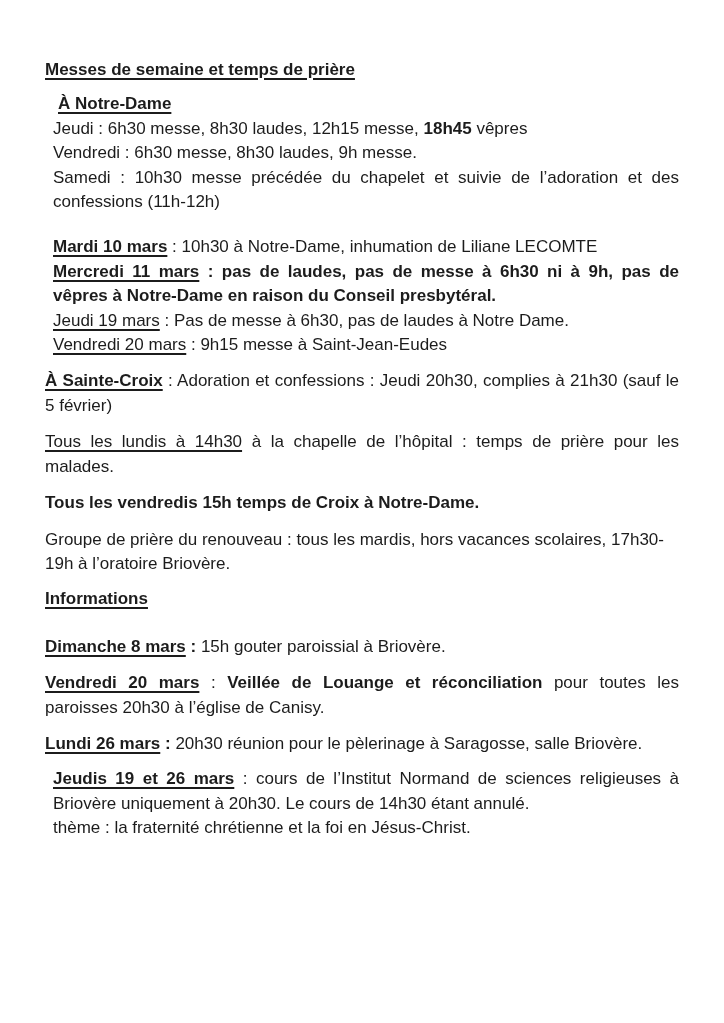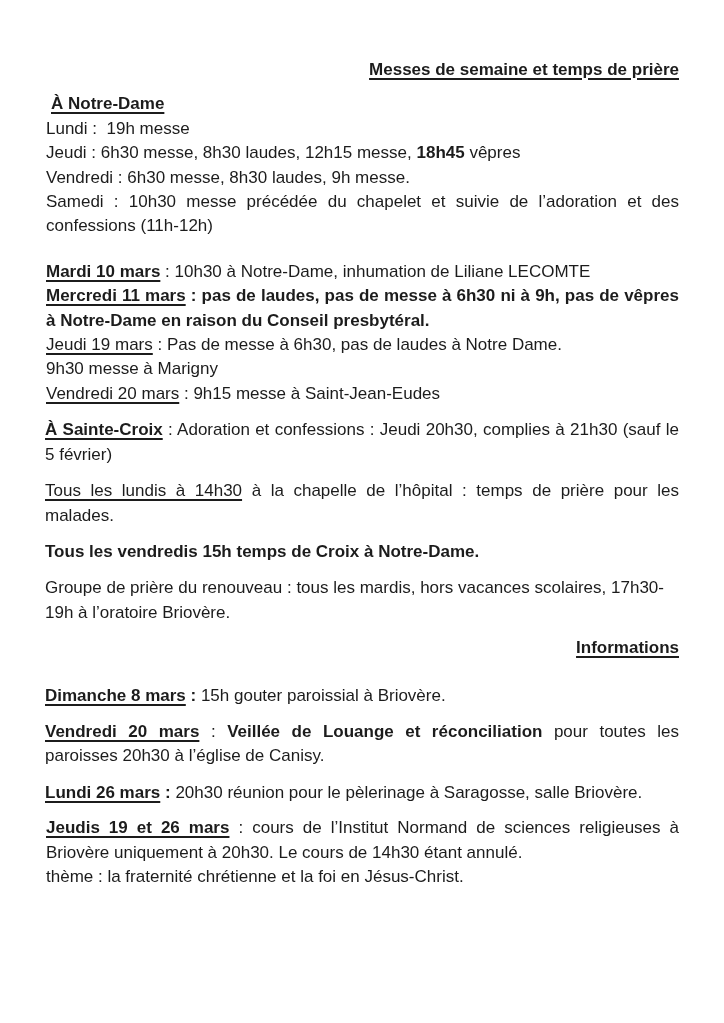--- a/index.html
+++ b/index.html
@@ -21,23 +21,23 @@
     height: 1023px;
     padding: 58px 45px 0 45px;
     background: #ffffff;
   }
   .line, .para {
     font-size: 17px;
     line-height: 24.4px;
     margin: 0;
   }
   .para { margin: 12px 0 11px 0; }
-  .block { margin: 0 0 11px 1px; }
+  .block { margin: 0 0 11px 8px; }
   .block-gap { margin-bottom: 21px; }
-  .center { text-align: right; }
+  .center { text-align: left; }
   .just {
     text-align: justify;
     text-align-last: left;
   }
   .b { font-weight: bold; }
   .u {
     text-decoration: underline;
     text-underline-offset: 3px;
     text-decoration-thickness: 1.5px;
   }
@@ -51,39 +51,37 @@
 <div class="page">
 
   <p class="para center title-para">
     <span class="b u">Messes de semaine et temps de prière</span>
   </p>
 
   <div class="block block-gap">
     <div class="line">
       <span class="b u pad-left">À Notre-Dame</span>
     </div>
-    <div class="line">Lundi :&nbsp; 19h messe</div>
     <div class="line">
       <span>Jeudi : 6h30 messe, 8h30 laudes, 12h15 messe, </span><span class="b">18h45</span><span> vêpres</span>
     </div>
     <div class="line">Vendredi : 6h30 messe, 8h30 laudes, 9h messe.</div>
     <div class="line just">Samedi : 10h30 messe précédée du chapelet et suivie de l’adoration et des confessions (11h-12h)</div>
   </div>
 
   <div class="block">
     <div class="line">
       <span class="b u">Mardi 10 mars</span><span> : 10h30 à Notre-Dame, inhumation de Liliane LECOMTE</span>
     </div>
     <div class="line just">
       <span class="b u">Mercredi 11 mars</span><span class="b"> : pas de laudes, pas de messe à 6h30 ni à 9h, pas de vêpres à Notre-Dame en raison du Conseil presbytéral.</span>
     </div>
     <div class="line">
       <span class="u">Jeudi 19 mars</span><span> : Pas de messe à 6h30, pas de laudes à Notre Dame.</span>
     </div>
-    <div class="line">9h30 messe à Marigny</div>
     <div class="line">
       <span class="u">Vendredi 20 mars</span><span> : 9h15 messe à Saint-Jean-Eudes</span>
     </div>
   </div>
 
   <p class="para just">
     <span class="b u">À Sainte-Croix</span><span> : Adoration et confessions : Jeudi 20h30, complies à 21h30 (sauf le 5 février)</span>
   </p>
 
   <p class="para just">

